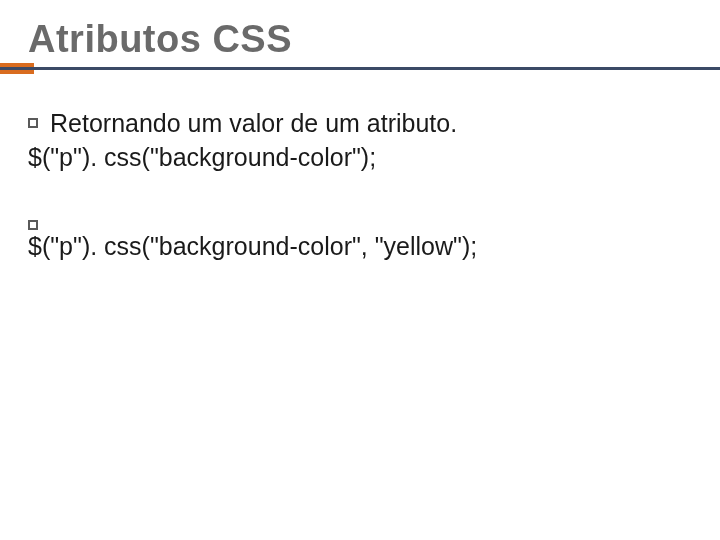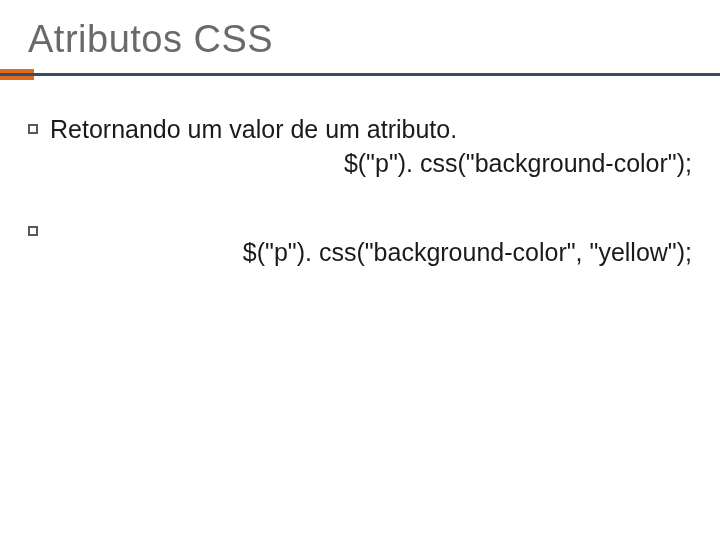--- a/index.html
+++ b/index.html
@@ -12,23 +12,23 @@
   }
   .slide {
     width: 100%;
     height: 100%;
     padding: 18px 28px 0 28px;
     position: relative;
   }
   .title {
     font-size: 38px;
     color: #6a6a6a;
-    font-weight: 400;
+    font-weight: 700;
     letter-spacing: 0.5px;
-    margin-bottom: 8px;
+    margin-bottom: 2px;
   }
   .divider-wrap {
     position: relative;
     height: 10px;
     margin-bottom: 28px;
   }
   .divider-line {
     position: absolute;
     left: -28px;
     right: -28px;
@@ -47,21 +47,20 @@
   .content {
     padding-top: 6px;
   }
   .block {
     margin-bottom: 34px;
   }
   .line1, .line2 {
     font-size: 25px;
     color: #1a1a1a;
     line-height: 1.35;
-    text-align: right;
   }
   .line1 {
     display: flex;
     align-items: flex-start;
   }
   .bullet {
     display: inline-block;
     width: 10px;
     height: 10px;
     border: 2px solid #5a5a5a;

